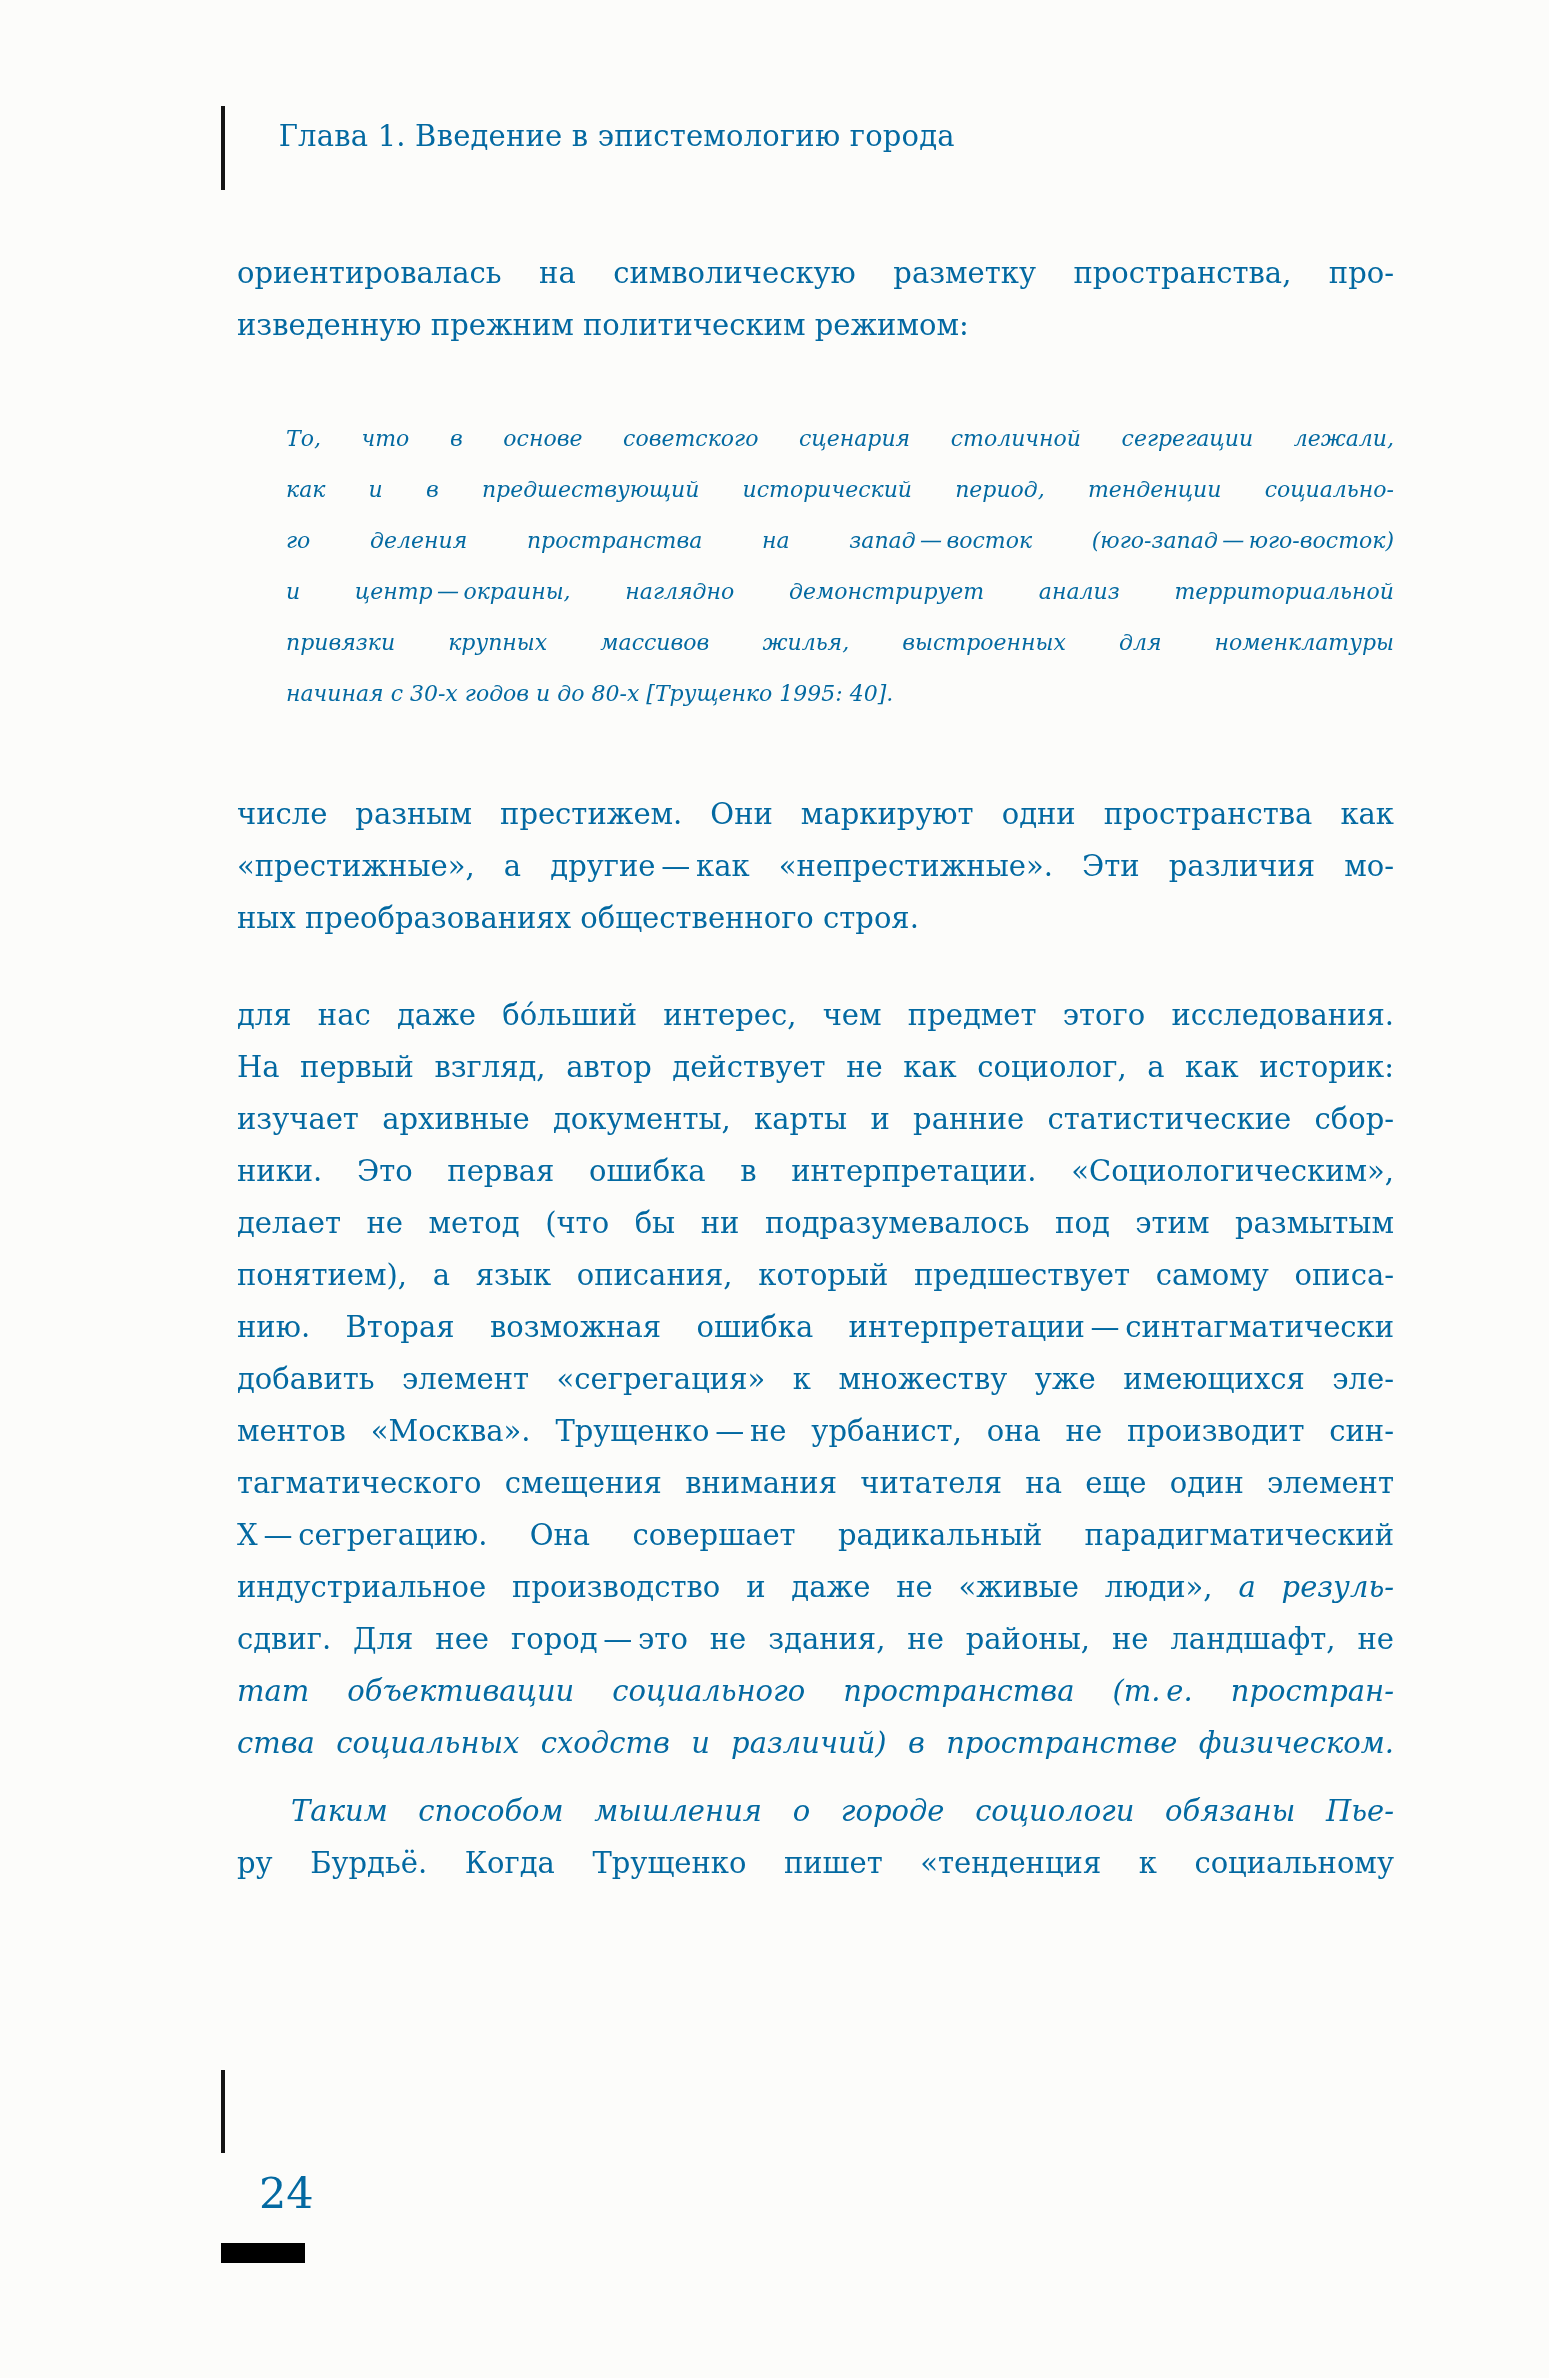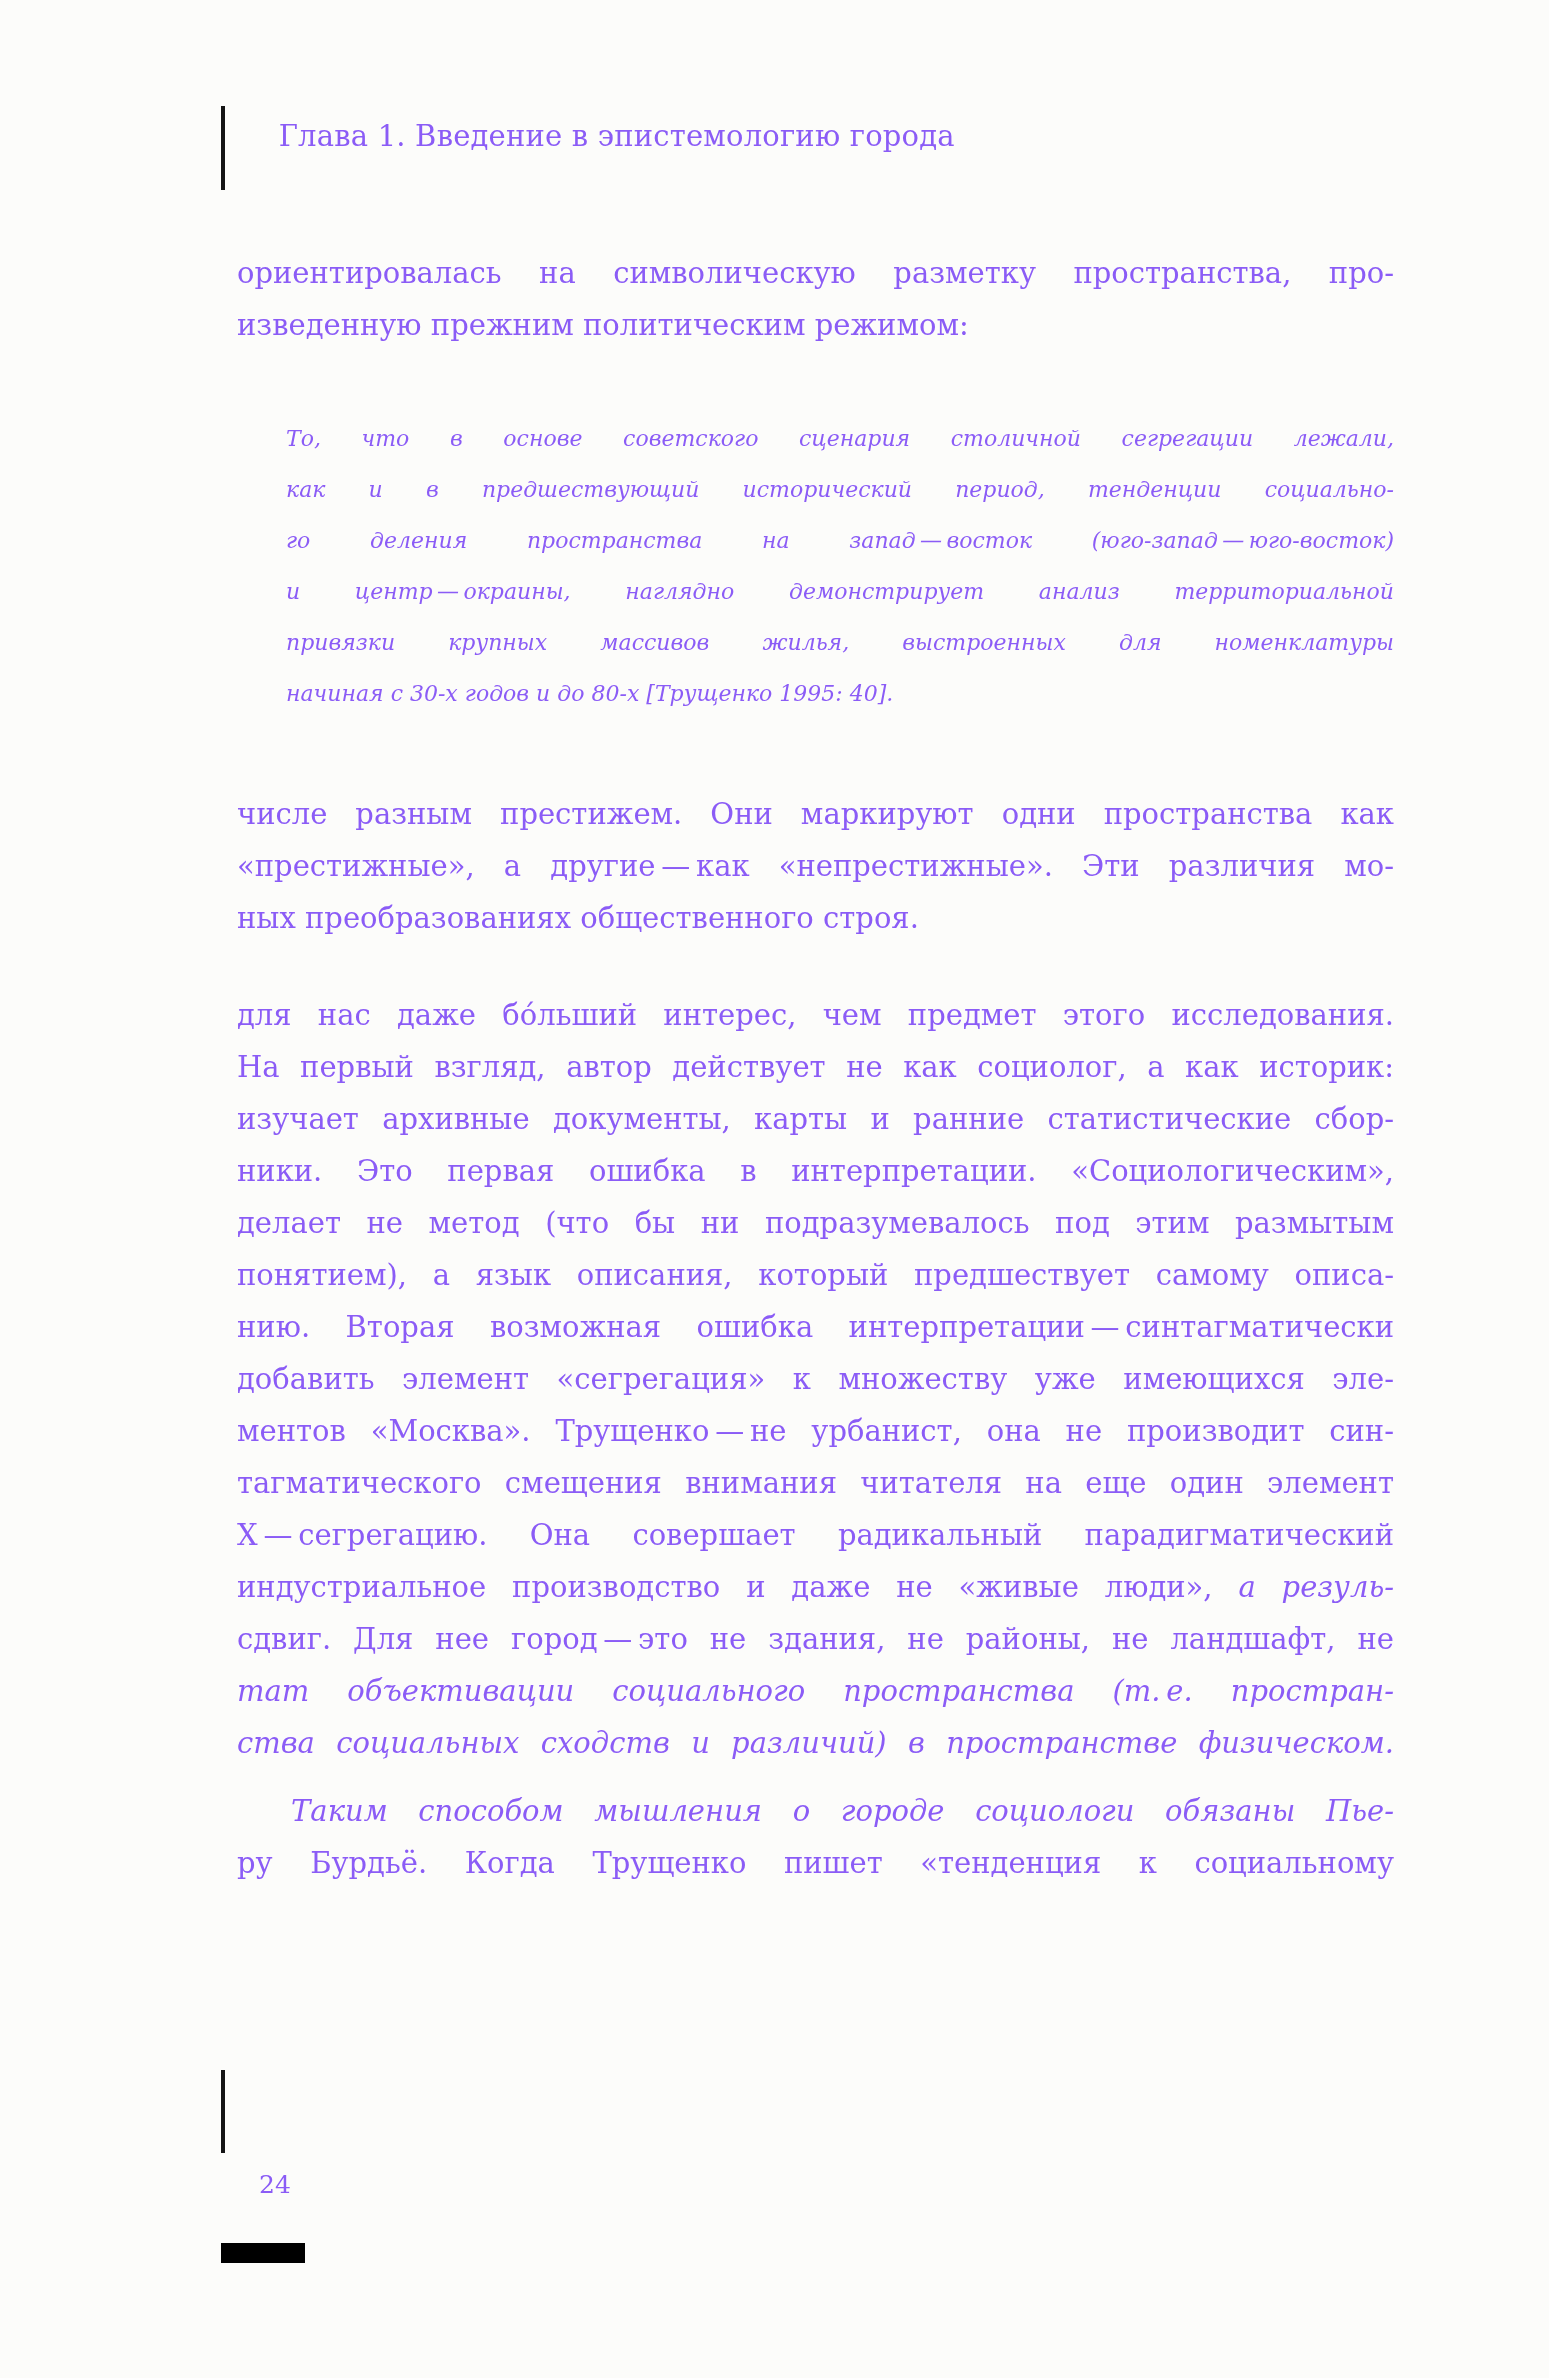--- a/index.html
+++ b/index.html
@@ -5,21 +5,21 @@
   html, body {
     margin: 0;
     padding: 0;
     background: #fcfcfa;
   }
   .page {
     position: relative;
     width: 1550px;
     height: 2379px;
     background: #fcfcfa;
-    color: #8b5cf6;
+    color: #0369a1;
     font-family: "DejaVu Serif", "Liberation Serif", serif;
     overflow: hidden;
   }
 
   
   .chapter-header {
     position: absolute;
     left: 221px;
     top: 106px;
     height: 84px;
@@ -77,21 +77,21 @@
     left: 221px;
     top: 2070px;
     width: 3.7px;
     height: 83px;
     background: #141414;
   }
   .page-number {
     position: absolute;
     left: 259px;
     top: 2172px;
-    font-size: 25px;
+    font-size: 43px;
     line-height: 1;
   }
   .footer-black-bar {
     position: absolute;
     left: 221px;
     top: 2243px;
     width: 84px;
     height: 19.7px;
     background: #000000;
   }

